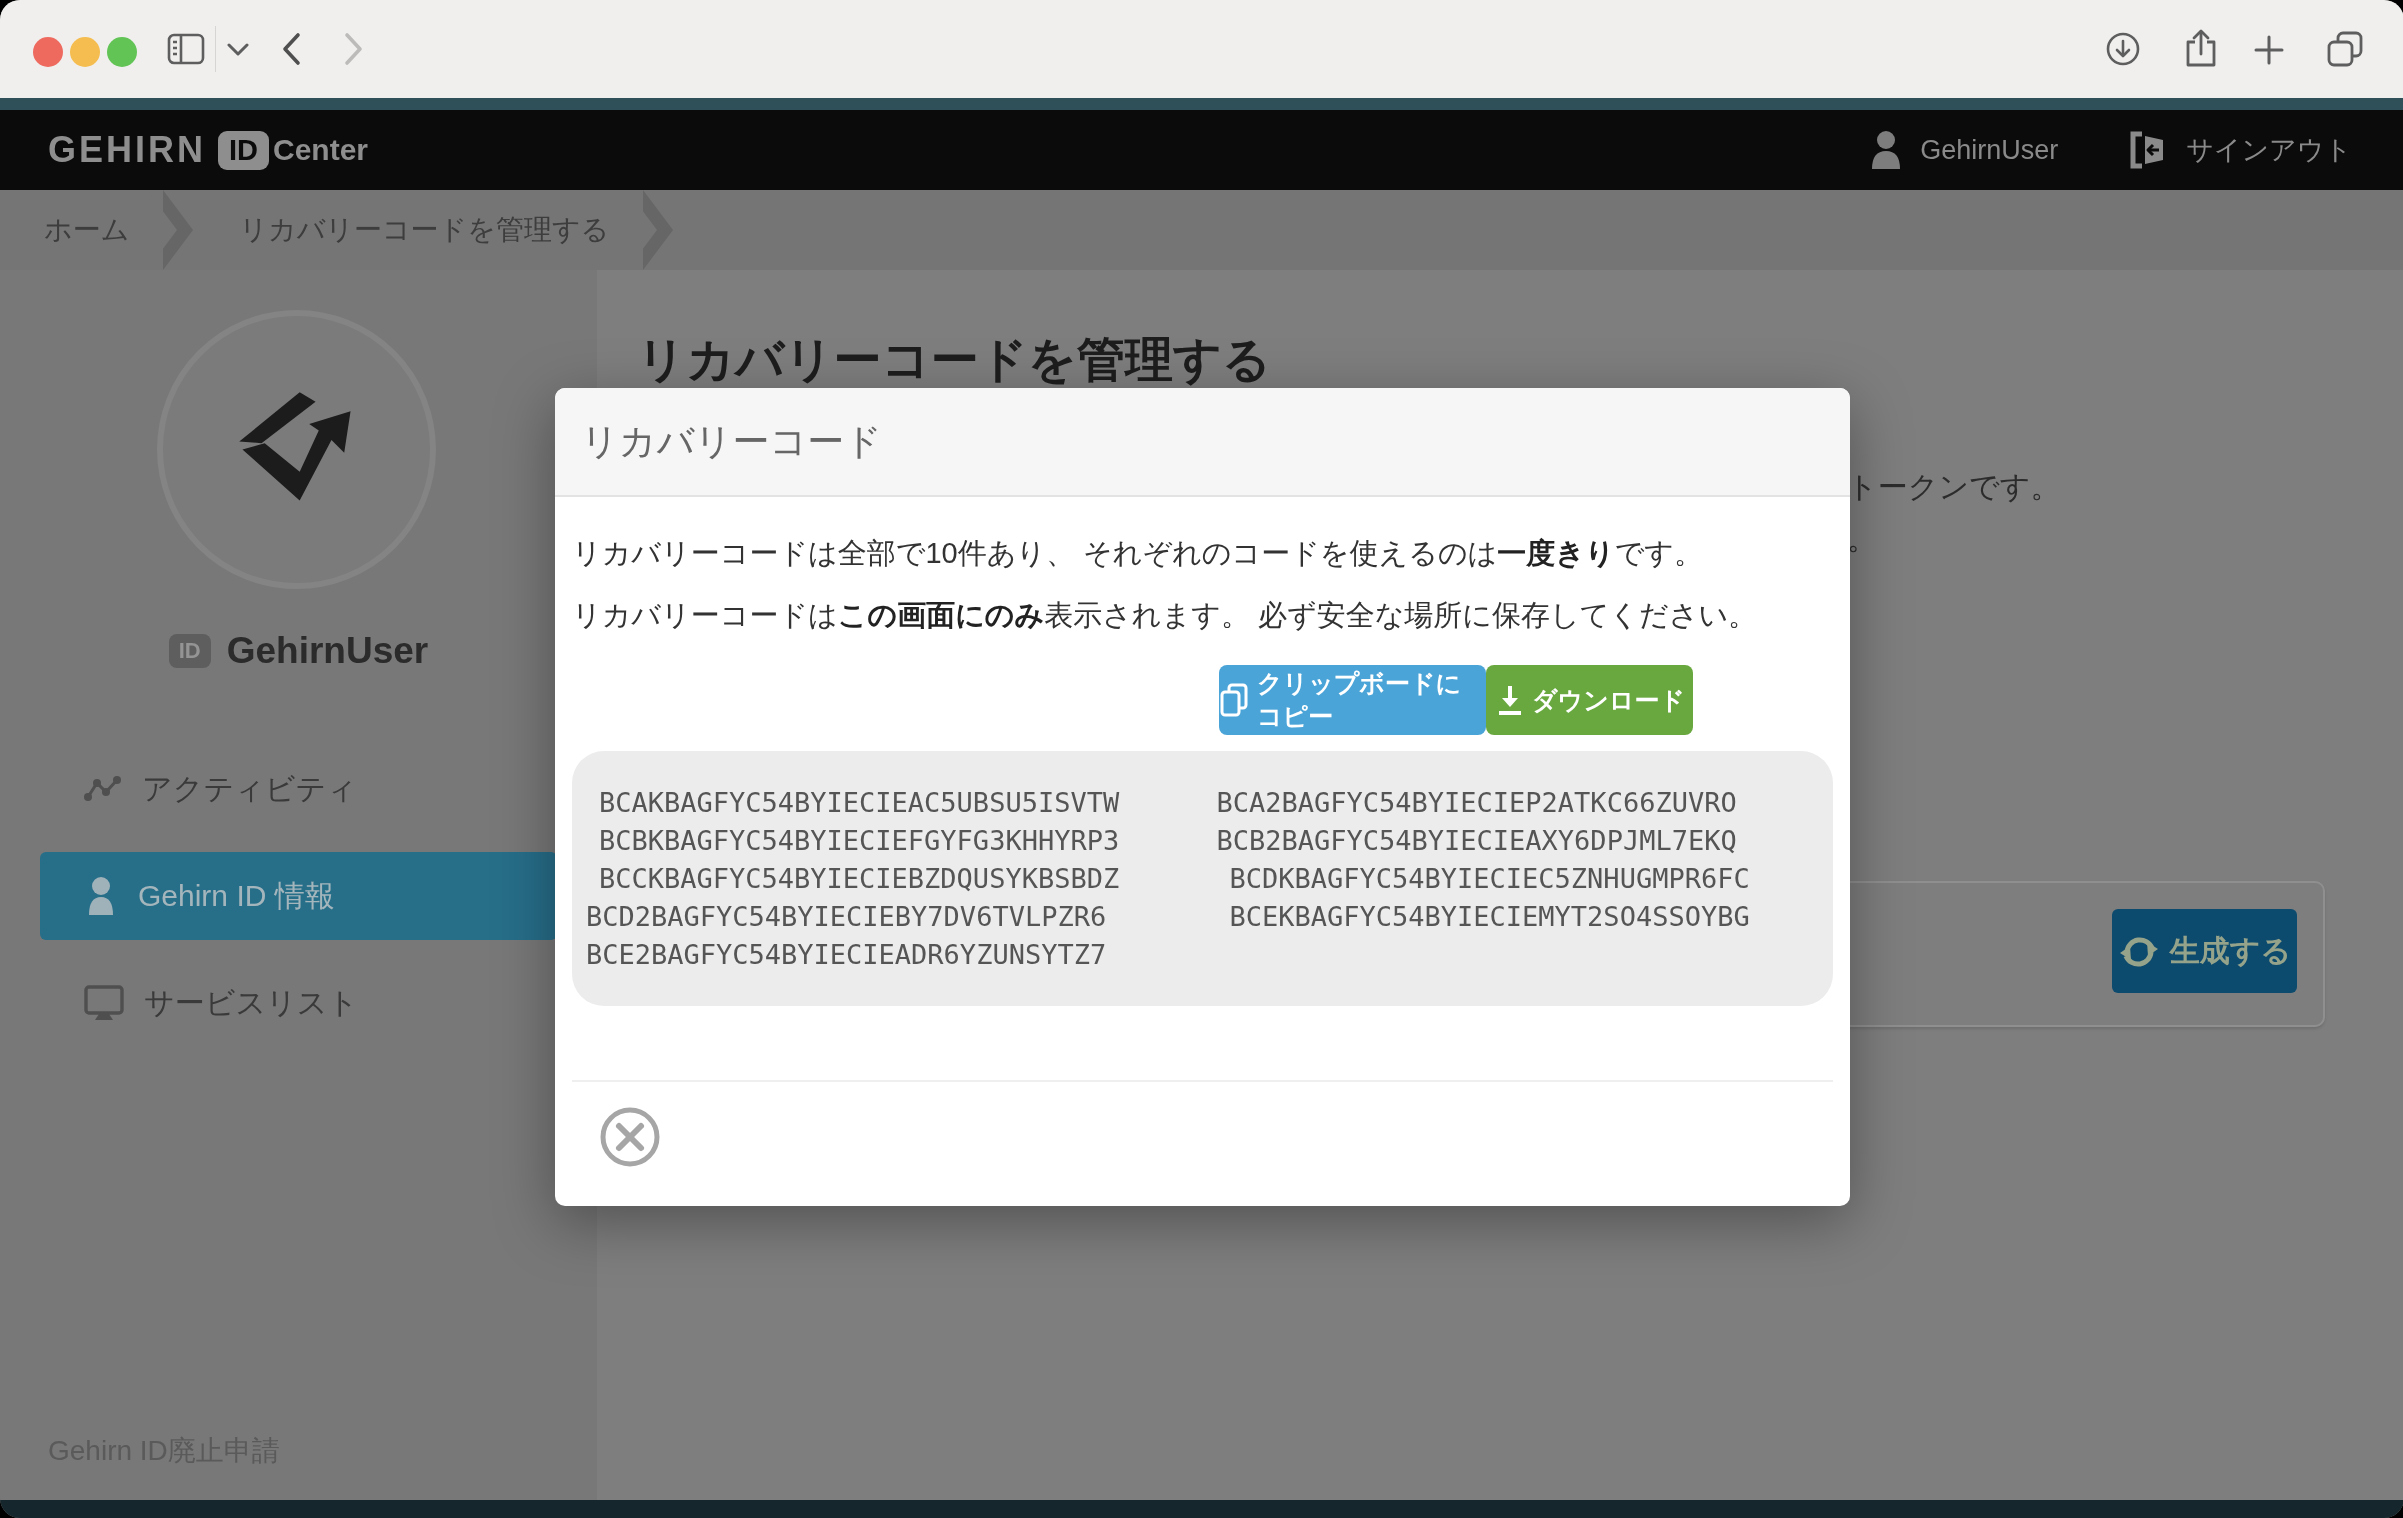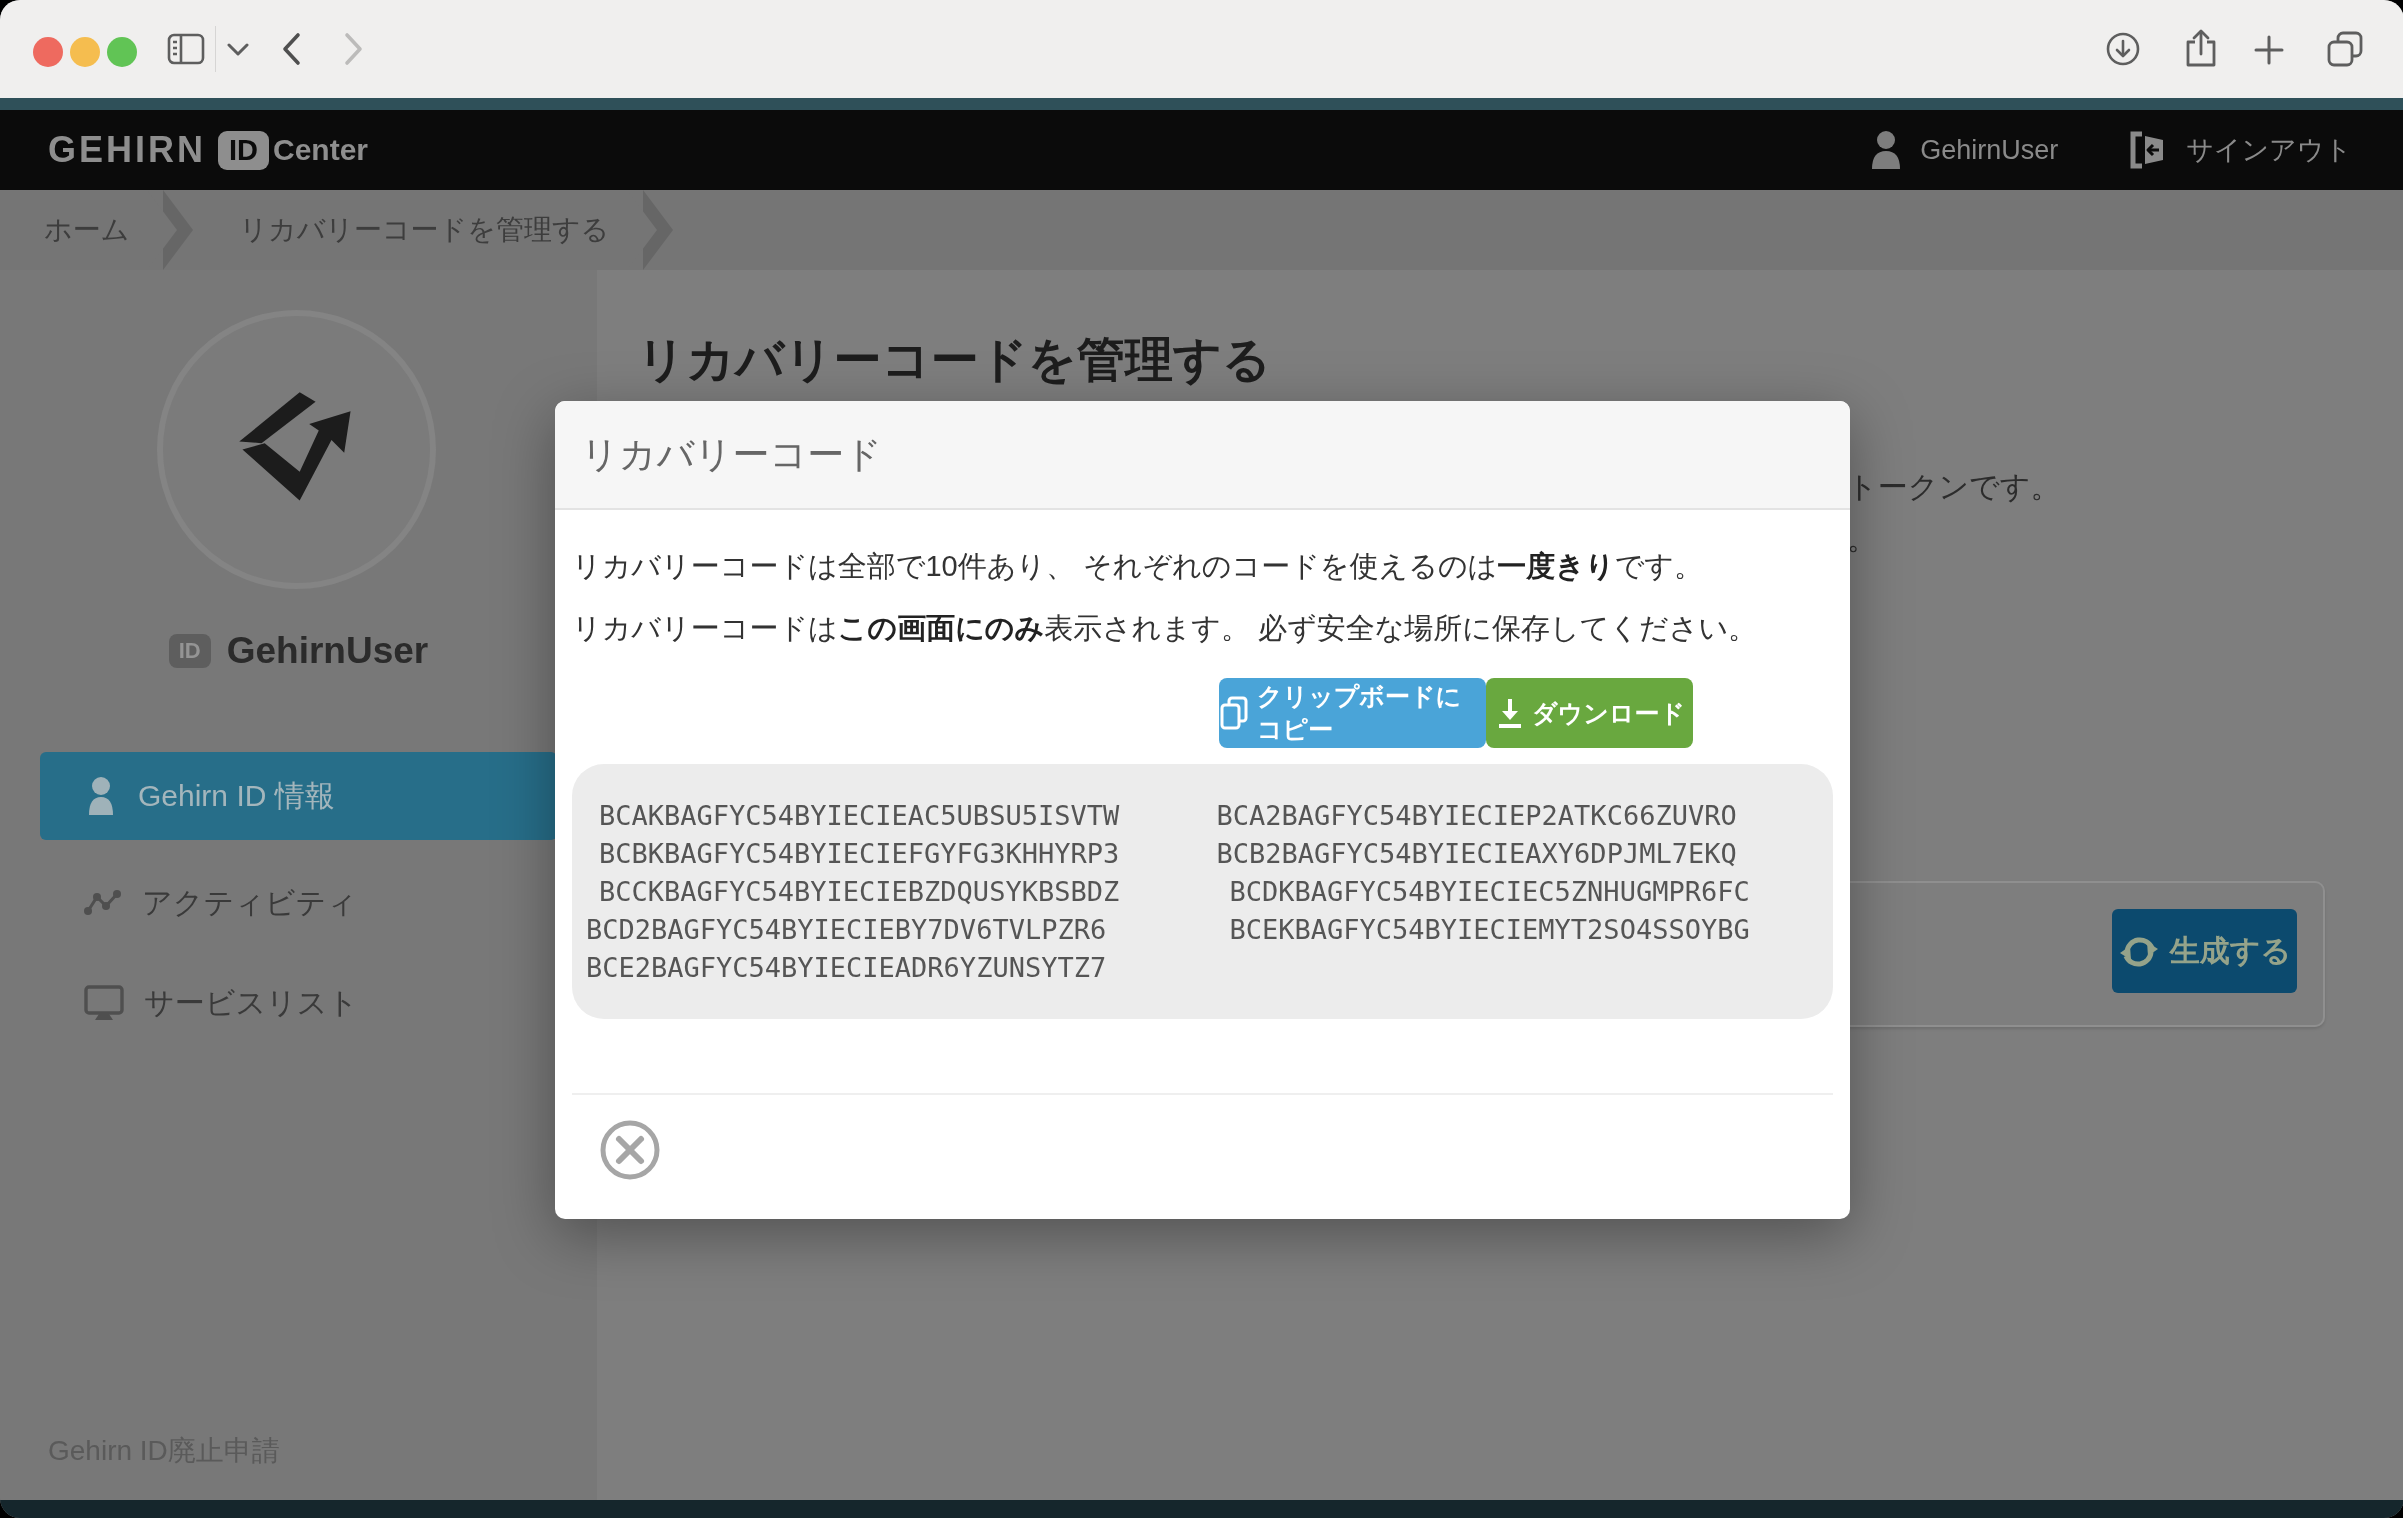--- a/index.html
+++ b/index.html
@@ -51,21 +51,21 @@
   
   .content{position:absolute;left:597px;top:270px;right:0;bottom:18px;background:#7e7e7e;}
   .page-title{position:absolute;left:40px;top:58px;font-size:48px;font-weight:700;color:#1d1d1d;}
   .frag{position:absolute;color:#2c2c2c;font-size:30px;}
   .frag1{left:1250px;top:197px;}
   .frag2{left:1250px;top:249px;}
   .panel{position:absolute;left:20px;top:611px;width:1704px;height:142px;border:2px solid #8f8f8f;border-radius:10px;box-shadow:0 2px 3px rgba(0,0,0,0.12);}
   .generate-btn{position:absolute;right:26px;top:26px;width:185px;height:84px;background:#0c4a6e;border-radius:6px;display:flex;align-items:center;justify-content:center;gap:10px;color:#95a38a;font-size:30px;font-weight:700;}
 
   
-  .modal{position:absolute;left:555px;top:401px;width:1295px;height:818px;background:#ffffff;border-radius:10px;box-shadow:0 16px 60px rgba(0,0,0,0.35);overflow:hidden;}
+  .modal{position:absolute;left:555px;top:388px;width:1295px;height:818px;background:#ffffff;border-radius:10px;box-shadow:0 16px 60px rgba(0,0,0,0.35);overflow:hidden;}
   .m-header{height:109px;background:#f6f6f6;border-bottom:2px solid #e3e3e3;display:flex;align-items:center;padding-left:26px;box-sizing:border-box;}
   .m-title{font-size:37px;color:#666666;}
   .m-body{padding:36px 17px 0;}
   .m-body p{margin:0 0 22px;font-size:29px;line-height:40px;color:#333333;}
   .m-body p b{color:#222222;}
   .btn-row{display:flex;justify-content:flex-end;margin-top:30px;padding-right:140px;}
   .btn{height:70px;border-radius:8px;display:flex;align-items:center;justify-content:center;color:#ffffff;font-weight:700;font-size:25px;box-sizing:border-box;}
   .btn-copy{width:267px;background:#4aa4d8;gap:8px;}
   .btn-download{width:207px;background:#69a83f;gap:6px;}
   .codebox{margin-top:16px;background:#ececec;height:255px;display:grid;grid-template-columns:1fr 1fr;align-content:center;row-gap:0;border-radius:32px;}
@@ -181,40 +181,40 @@
       <svg width="159" height="159" viewBox="0 0 100 100">
         <polygon points="14,45 52,14 62,20 28,46" fill="#1c1c1c"></polygon>
         <path d="M16,50 L30,46 L52,64 L64,38 L58,34 L84,26 L80,52 L72,44 L52,82 Z" fill="#1c1c1c"></path>
       </svg>
     </div>
     <div class="idrow">
       <span class="badge">ID</span>
       <span class="uname">GehirnUser</span>
     </div>
     <div class="menu">
-      <div class="menu-item active">
-        <span>
-          <svg width="34" height="38" viewBox="0 0 32 38">
-              <circle cx="16" cy="9" r="9" fill="#9fb2b9"></circle>
-              <path d="M4,38 q0,-18 12,-18 q12,0 12,18 z" fill="#9fb2b9"></path>
-            </svg>
-        </span>
-        <span>Gehirn ID 情報</span>
-      </div>
       <div class="menu-item">
         <span>
           <svg width="38" height="28" viewBox="0 0 38 28">
               <polyline points="4,22 13,8 22,17 33,5" fill="none" stroke="#4f4f4f" stroke-width="3"></polyline>
               <circle cx="4" cy="22" r="4" fill="#4f4f4f"></circle>
               <circle cx="13" cy="8" r="4" fill="#4f4f4f"></circle>
               <circle cx="22" cy="17" r="4" fill="#4f4f4f"></circle>
               <circle cx="33" cy="5" r="4" fill="#4f4f4f"></circle>
             </svg>
         </span>
         <span>アクティビティ</span>
+      </div>
+      <div class="menu-item active">
+        <span>
+          <svg width="34" height="38" viewBox="0 0 32 38">
+              <circle cx="16" cy="9" r="9" fill="#9fb2b9"></circle>
+              <path d="M4,38 q0,-18 12,-18 q12,0 12,18 z" fill="#9fb2b9"></path>
+            </svg>
+        </span>
+        <span>Gehirn ID 情報</span>
       </div>
       <div class="menu-item">
         <span>
           <svg width="40" height="36" viewBox="0 0 40 36">
               <rect x="2" y="2" width="36" height="26" rx="3" fill="none" stroke="#4f4f4f" stroke-width="3.4"></rect>
               <polygon points="15,29 25,29 29,35 11,35" fill="#4f4f4f"></polygon>
             </svg>
         </span>
         <span>サービスリスト</span>
       </div>

